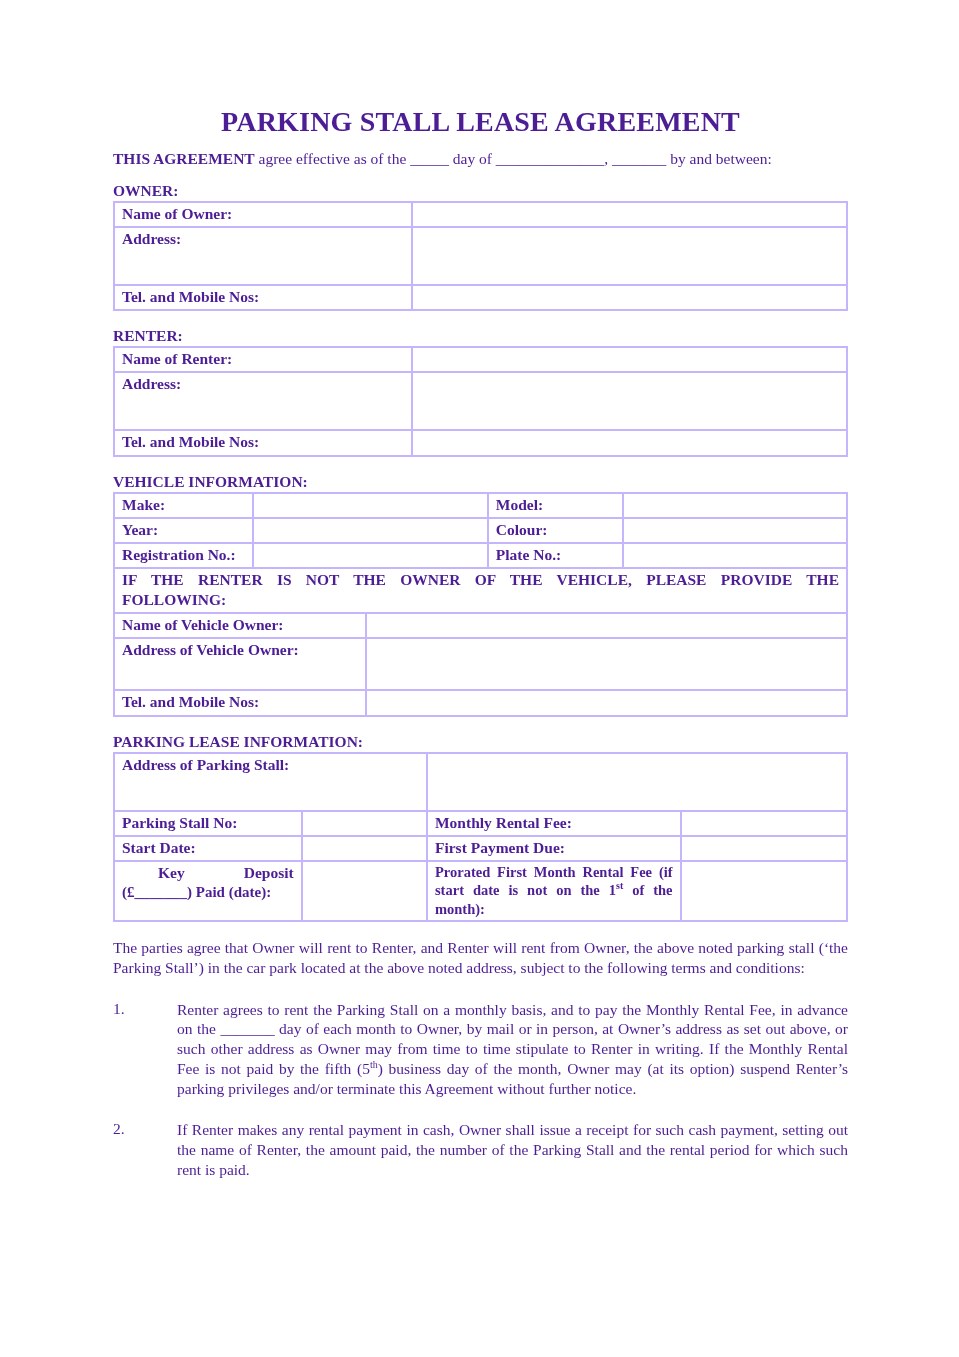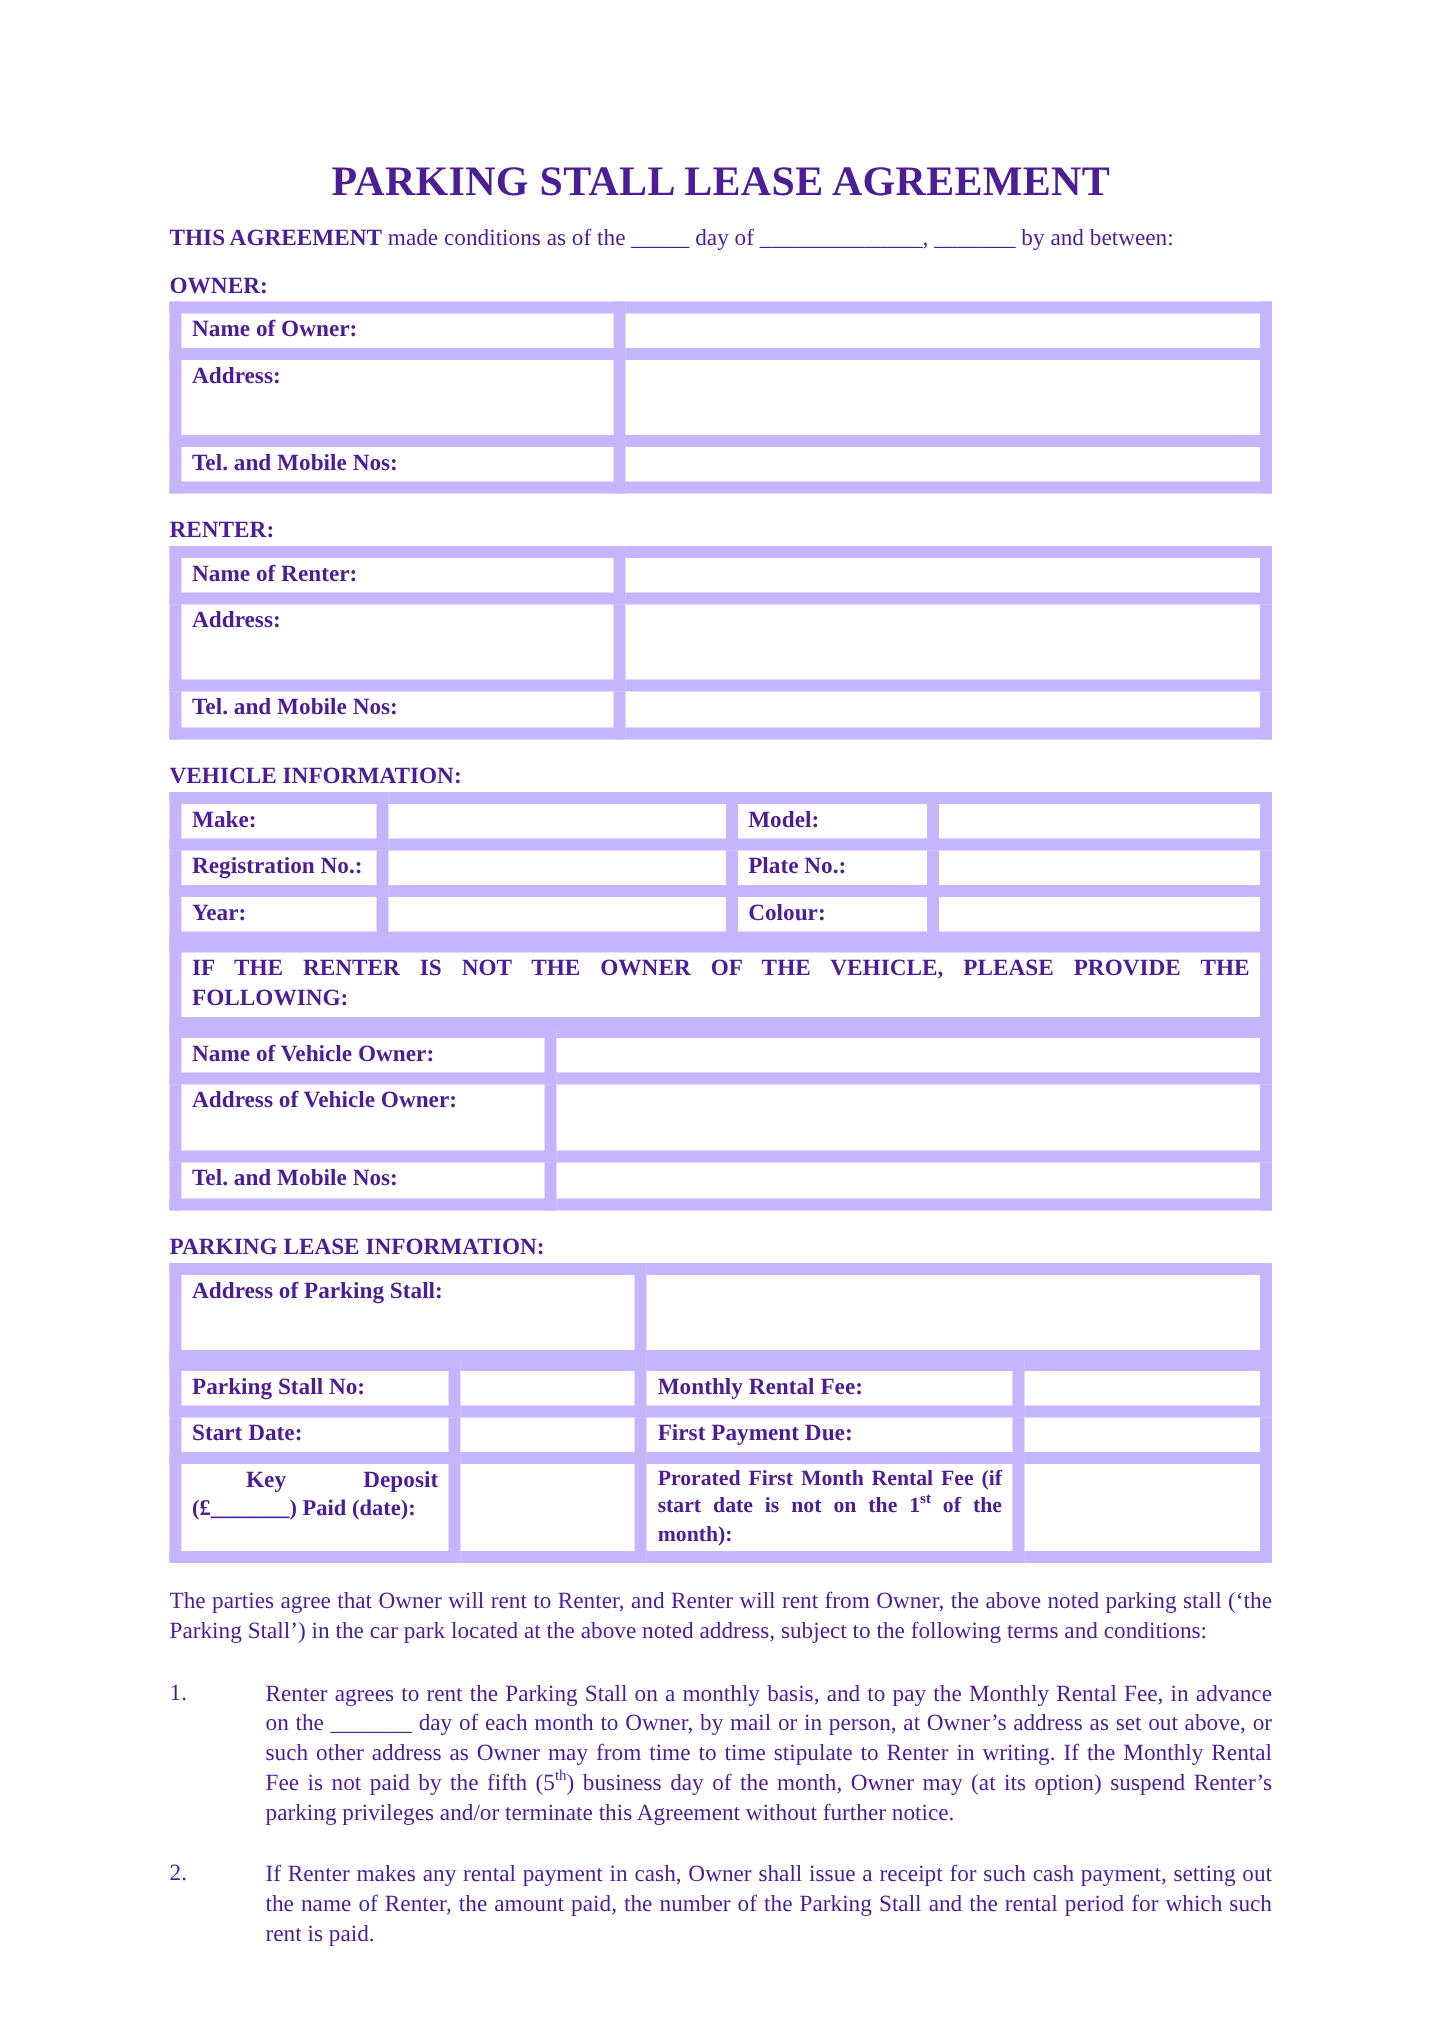--- a/index.html
+++ b/index.html
@@ -30,21 +30,21 @@
     font-size: 15.5px;
     font-weight: 700;
     margin: 0 0 1px 0;
   }
   table.tbl {
     width: 100%;
     border-collapse: collapse;
     table-layout: fixed;
   }
   .tbl td {
-    border: 8px solid #c4b5fd;
+    border: 2px solid #c4b5fd;
     padding: 1px 7px 2px 7px;
     font-size: 15.5px;
     vertical-align: top;
     line-height: 1.3;
   }
   .tbl td.lbl { font-weight: 700; }
   .tbl td.nowrap { white-space: nowrap; overflow: hidden; }
   .stack + .stack { margin-top: -2px; }
 
   .r-name td { height: 23px; }
@@ -86,21 +86,21 @@
   .item-num { flex: 0 0 64px; width: 64px; }
   .item-body { flex: 1; text-align: justify; line-height: 1.27; }
 </style>
 </head>
 <body>
 
 <div class="page">
 
   <h1 class="title">PARKING STALL LEASE AGREEMENT</h1>
 
-  <p class="intro"><b>THIS AGREEMENT</b><span> made conditions as of the </span><span>_____</span><span> day of </span><span>______________</span><span>, </span><span>_______</span><span> by and between:</span></p>
+  <p class="intro"><b>THIS AGREEMENT</b><span> agree effective as of the </span><span>_____</span><span> day of </span><span>______________</span><span>, </span><span>_______</span><span> by and between:</span></p>
 
   <div class="sec">
     <div class="sec-heading">OWNER:</div>
     <table class="tbl">
       <colgroup>
           <col style="width:40.7%">
           <col style="width:59.3%">
         </colgroup>
       <tbody>
           <tr class="r-name">
@@ -153,29 +153,29 @@
           <col style="width:30.5%">
         </colgroup>
       <tbody>
           <tr class="vg-row">
         <td class="lbl nowrap">Make:</td>
         <td></td>
         <td class="lbl nowrap">Model:</td>
         <td></td>
       </tr>
       <tr class="vg-row">
+        <td class="lbl nowrap">Year:</td>
+        <td></td>
+        <td class="lbl nowrap">Colour:</td>
+        <td></td>
+      </tr>
+      <tr class="vg-row">
         <td class="lbl nowrap">Registration No.:</td>
         <td></td>
         <td class="lbl nowrap">Plate No.:</td>
-        <td></td>
-      </tr>
-      <tr class="vg-row">
-        <td class="lbl nowrap">Year:</td>
-        <td></td>
-        <td class="lbl nowrap">Colour:</td>
         <td></td>
       </tr>
     </tbody>
       </table>
     <table class="tbl stack">
       <tbody>
           <tr class="v-notice">
         <td>IF THE RENTER IS NOT THE OWNER OF THE VEHICLE, PLEASE PROVIDE THE FOLLOWING:</td>
       </tr>
     </tbody>

